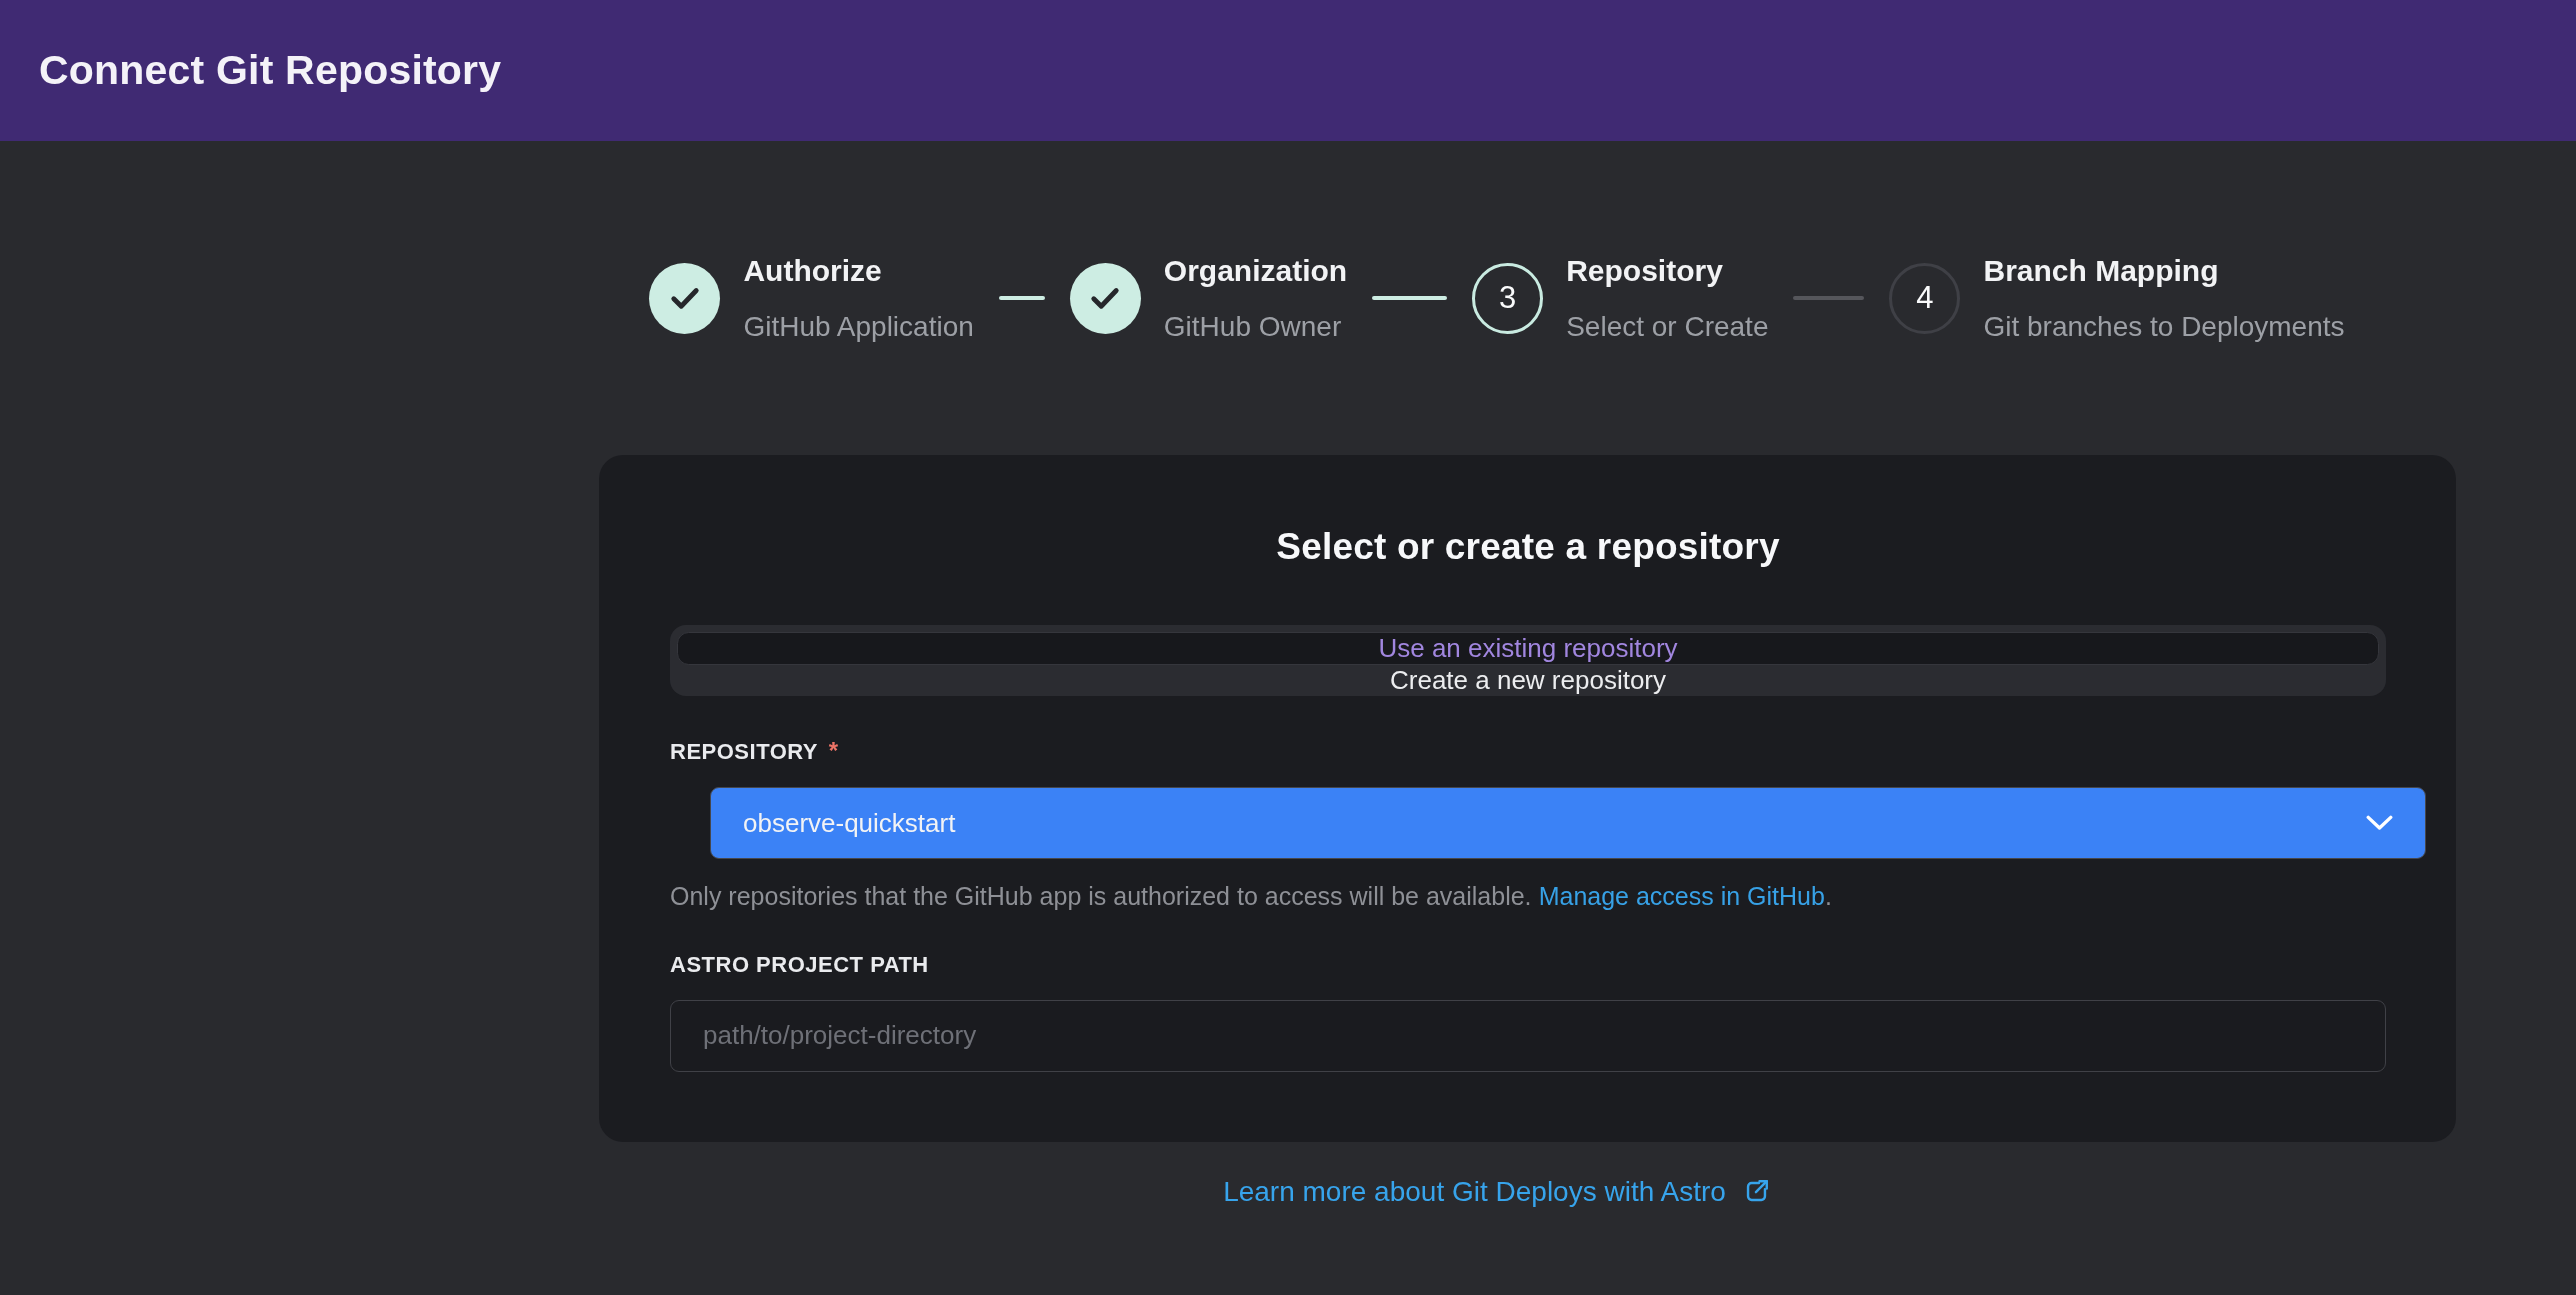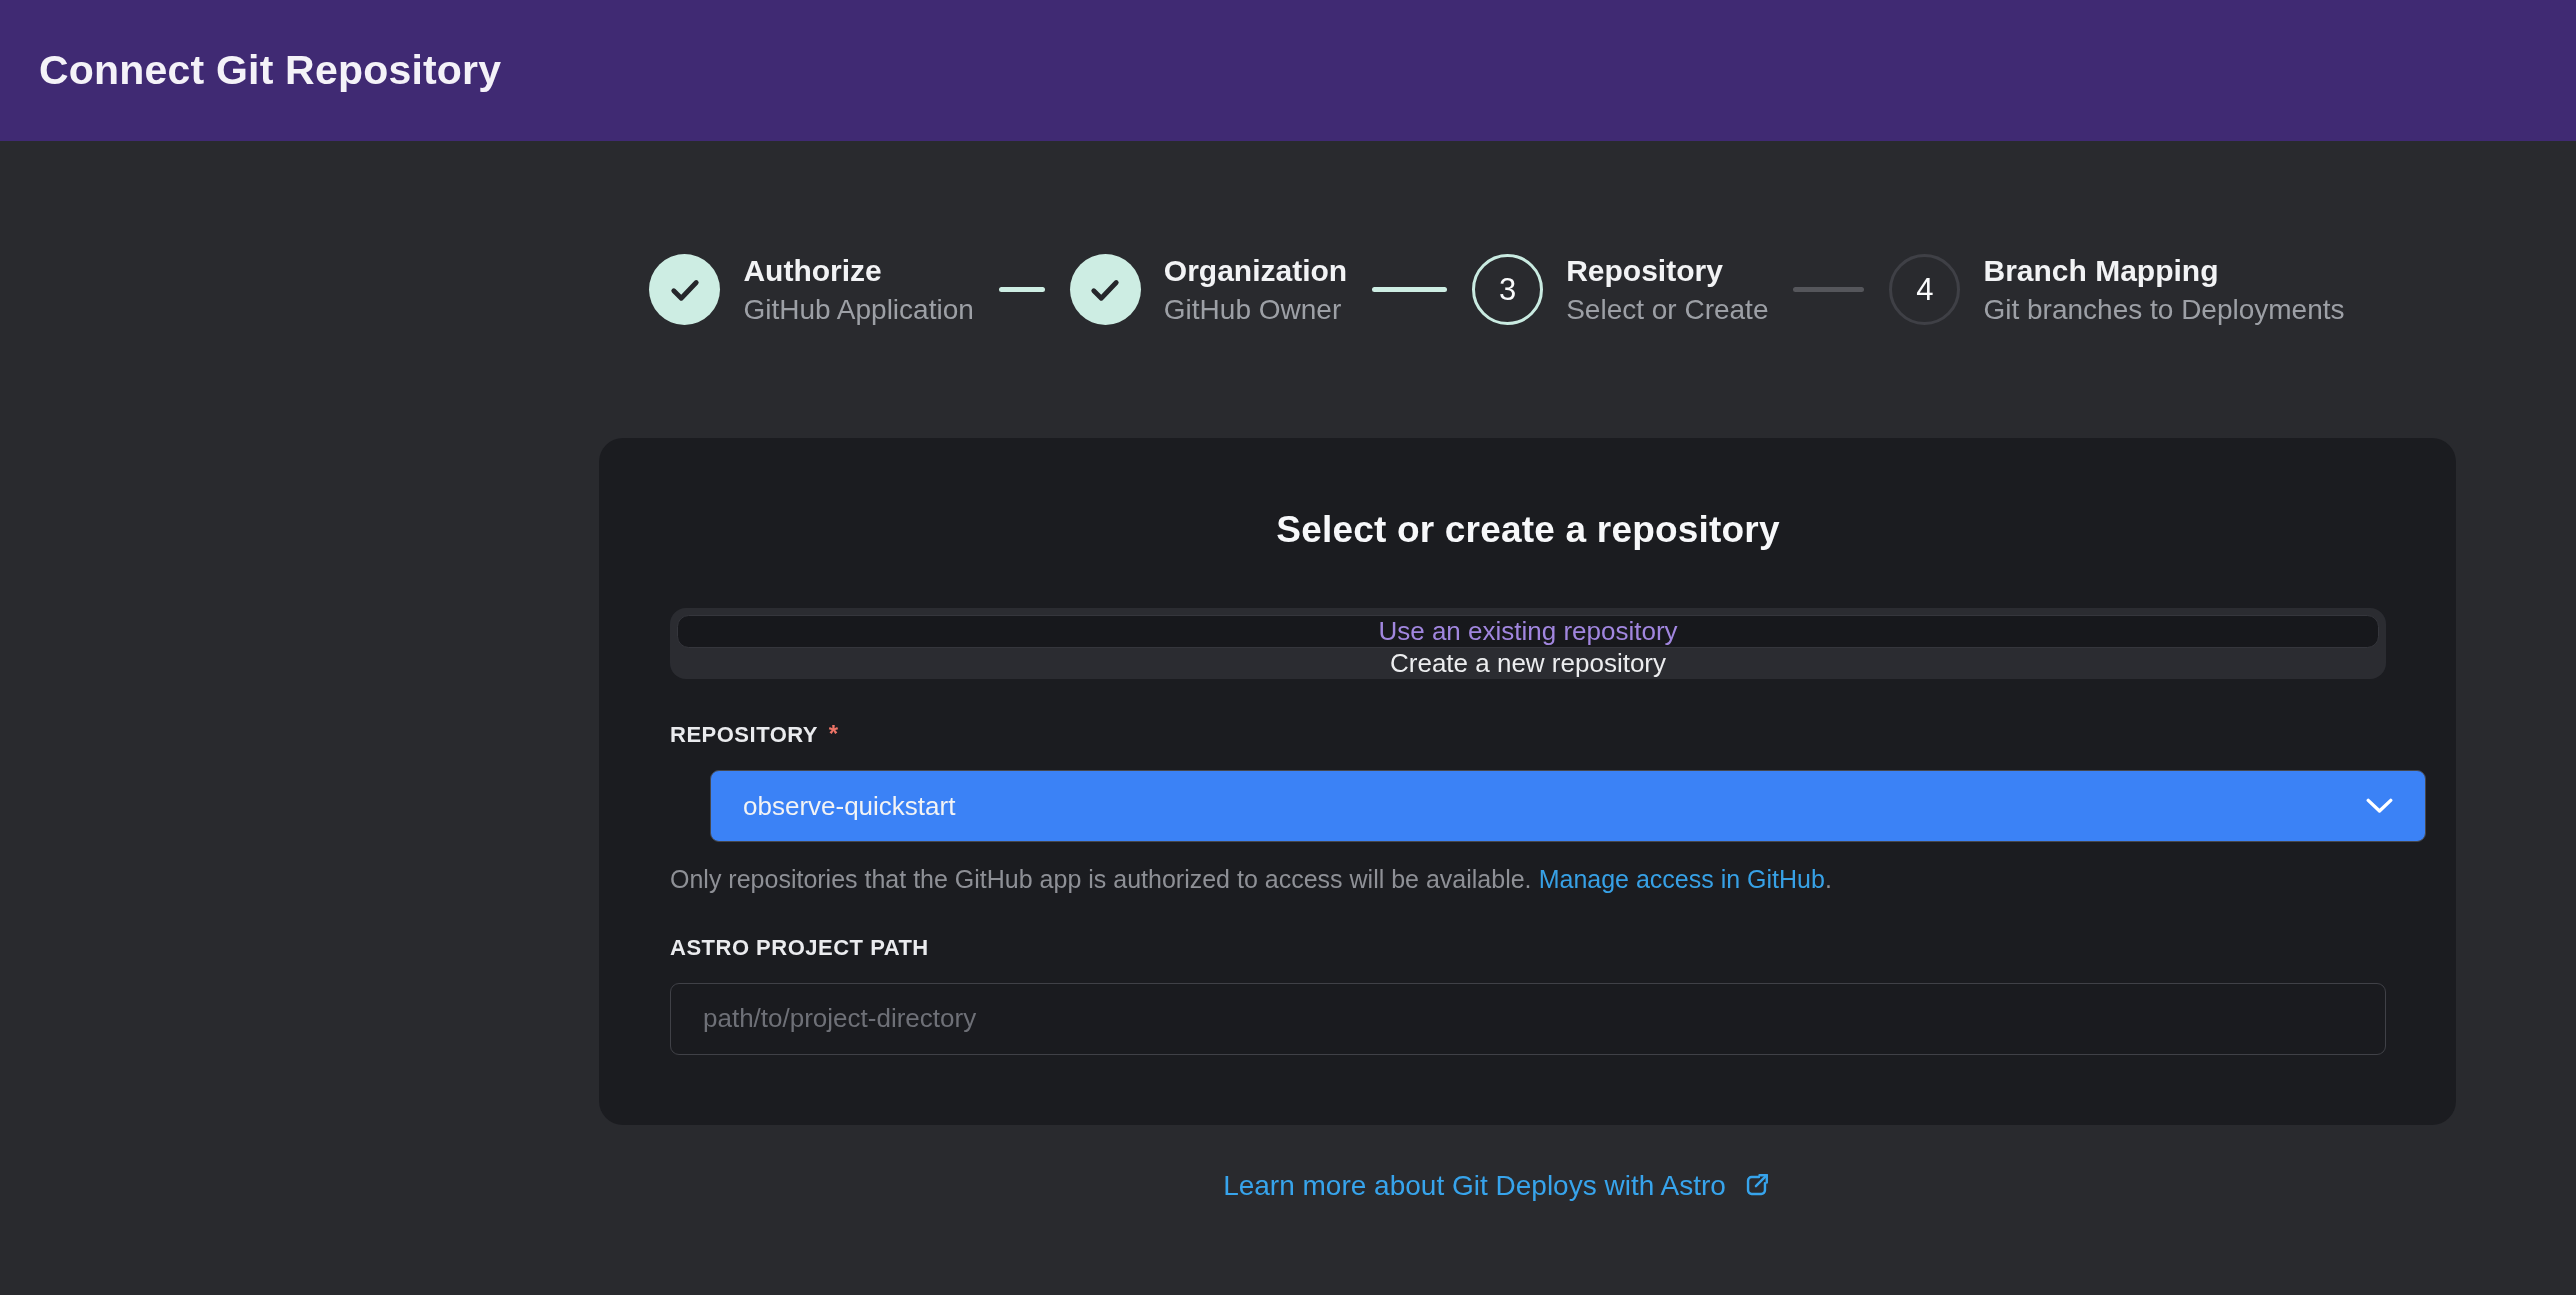--- a/index.html
+++ b/index.html
@@ -43,21 +43,21 @@
     flex: 0 0 auto;
     display: flex; align-items: center; justify-content: center;
   }
   .step-circle.done { background: #CDEDE3; }
   .step-circle.done svg { width: 36px; height: 36px; }
   .step-circle.current { background: transparent; border: 3.6px solid #C9EBE1; }
   .step-circle.upcoming { background: transparent; border: 3.6px solid #3F4046; }
   .step-number { color: #FAFBFC; font-size: 31px; font-weight: 400; }
   .step-labels { margin-left: 23px; }
   .step-title { color: #F2F3F5; font-size: 30px; font-weight: 600; line-height: 1.15; }
-  .step-subtitle { color: #9DA0A6; font-size: 28px; font-weight: 400; margin-top: 6px; line-height: 1.1; }
+  .step-subtitle { color: #9DA0A6; font-size: 28px; font-weight: 400; margin-top: 23px; line-height: 1.1; }
   .connector { height: 4.5px; border-radius: 2.7px; flex: 0 0 auto; margin: 0 25px; }
   .connector.mint { background: #CDEDE3; }
   .connector.gray { background: #55565B; }
   .connector.c1 { width: 46px; }
   .connector.c2 { width: 75px; }
   .connector.c3 { width: 71px; }
 
   
   .card {
     margin-top: 113px;
@@ -140,21 +140,21 @@
   .help-text {
     margin-top: 21.4px;
     color: #8E9096;
     font-size: 25px;
     line-height: 1.2;
   }
   .help-link { color: #37A1E6; text-decoration: none; cursor: pointer; margin-left: 7.1px; }
 
   
   .footer-row {
-    margin-top: 45px;
+    margin-top: 34px;
     display: flex; justify-content: center;
   }
   .footer-link {
     display: inline-flex; align-items: center;
     color: #37A4EC;
     font-size: 28px;
     text-decoration: none;
     cursor: pointer;
   }
   .footer-link .ext-icon { margin-left: 16px; }

